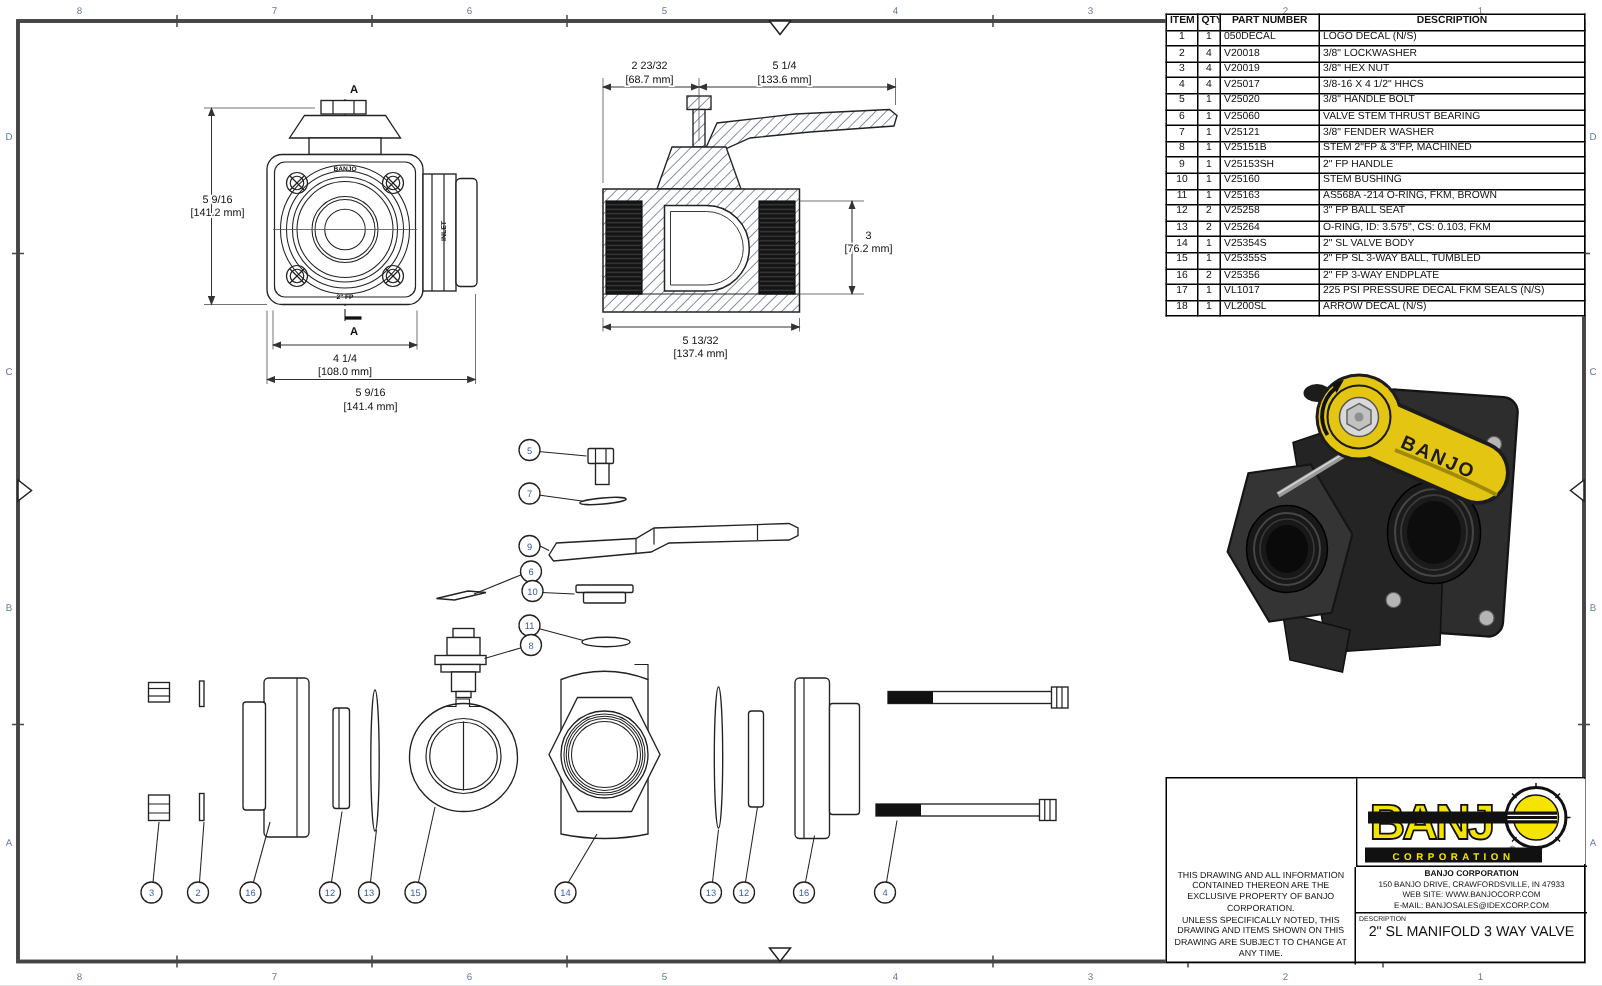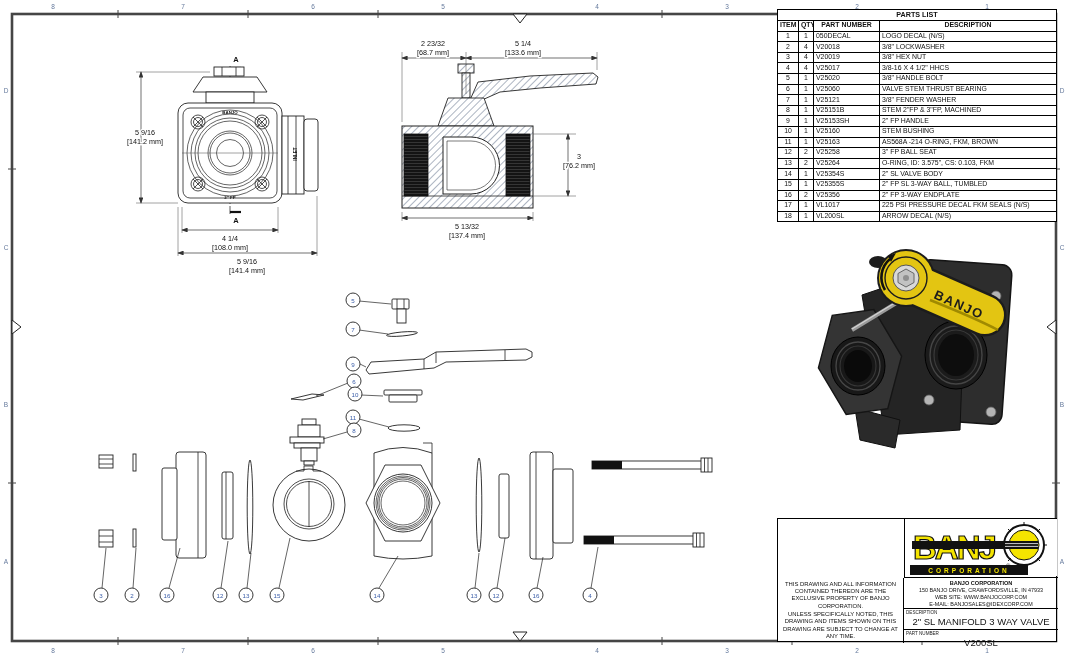--- a/index.html
+++ b/index.html
@@ -474,23 +474,20 @@
 
 <div class="parts-list">
   <table>
     <colgroup>
           <col style="width:21px">
           <col style="width:15px">
           <col style="width:66px">
           <col>
         </colgroup>
     <tbody>
-          <tr class="pl-title">
-            <td colspan="4">PARTS LIST</td>
-          </tr>
     <tr class="pl-head">
       <th>ITEM</th>
             <th>QTY</th>
       <th>PART NUMBER</th>
             <th>DESCRIPTION</th>
     </tr>
     <tr>
             <td class="c-item">1</td>
             <td class="c-qty">1</td>
             <td>050DECAL</td>
@@ -636,20 +633,16 @@
     <div class="tb-company">
       <div class="co">BANJO CORPORATION</div>
       <div>150 BANJO DRIVE, CRAWFORDSVILLE, IN 47933</div>
       <div>WEB SITE: WWW.BANJOCORP.COM</div>
       <div>E-MAIL: BANJOSALES@IDEXCORP.COM</div>
     </div>
     <div class="tb-row">
       <div class="tb-label">DESCRIPTION</div>
       <div class="tb-value">2" SL MANIFOLD 3 WAY VALVE</div>
     </div>
-    <div class="tb-row">
-      <div class="tb-label">PART NUMBER</div>
-      <div class="tb-value">V200SL</div>
-    </div>
   </div>
 </div>
 
 </div>
 
 </body></html>

